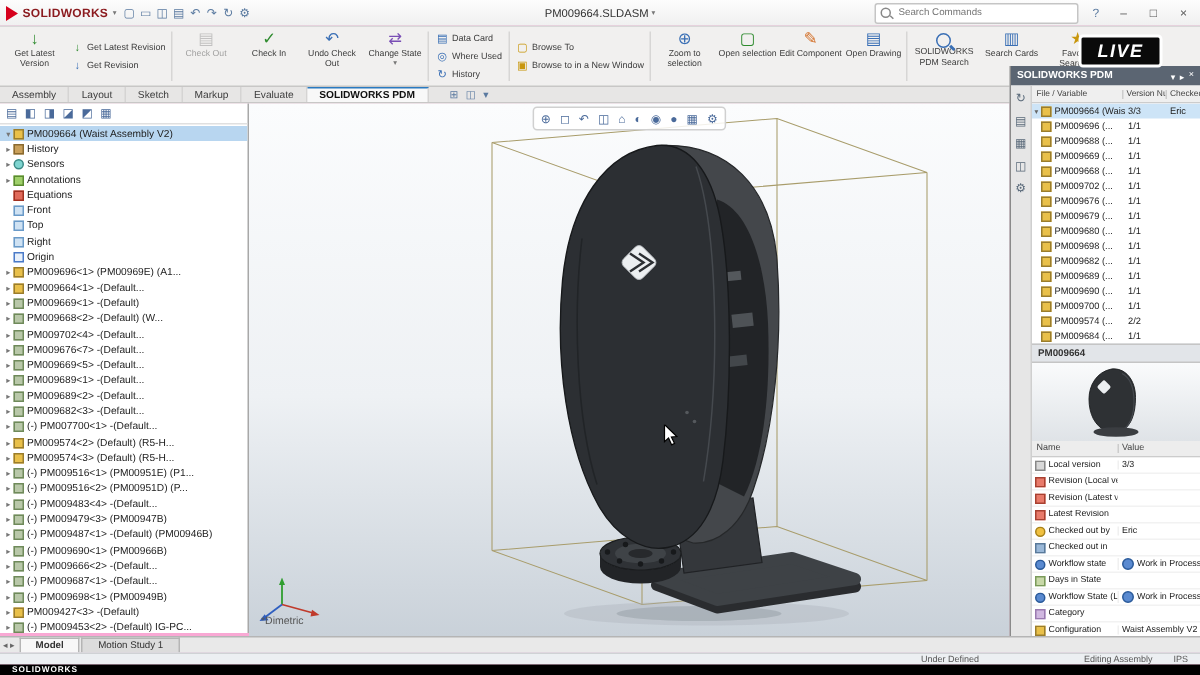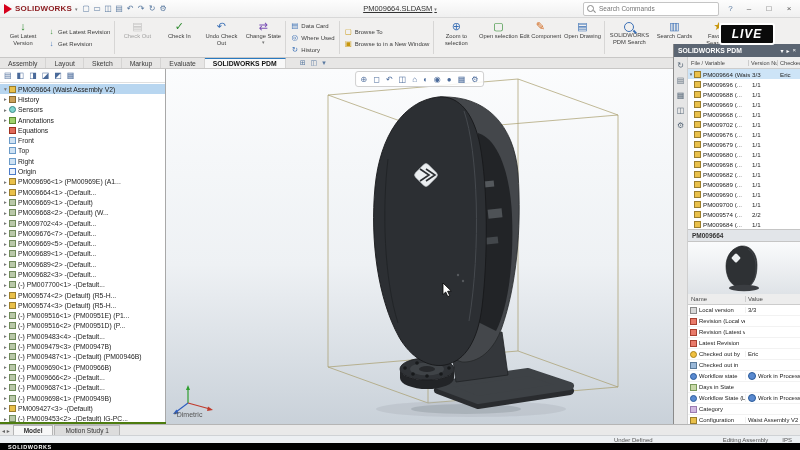--- a/index.html
+++ b/index.html
@@ -1,26 +1,26 @@
 <!DOCTYPE html>
 <html><head>
 <meta charset="utf-8">
 <style>
   html,body{margin:0;padding:0;background:#888;}
-  .app{position:relative;width:800px;height:450px;overflow:hidden;background:#4d7c0f;
+  .app{position:relative;width:800px;height:450px;overflow:hidden;background:#f9a8d4;
        font-family:"Liberation Sans",sans-serif;font-size:8px;color:#333;-webkit-font-smoothing:antialiased;}
   .abs{position:absolute;}
 
   
   .titlebar{left:0;top:0;width:800px;height:18px;background:linear-gradient(#fdfdfd,#f0f0f0);
             border-bottom:1px solid #d8d8d8;display:flex;align-items:center;padding:0 4px;box-sizing:border-box;gap:3px;}
   .swtri{width:0;height:0;border-left:8px solid #d6001c;border-top:5px solid transparent;border-bottom:5px solid transparent;}
   .brand{font-weight:bold;color:#8b1a1e;font-size:8px;letter-spacing:.2px;}
   .tb-ic{color:#5a7aa0;font-size:8px;width:11px;text-align:center;cursor:default;}
-  .doc-title{position:absolute;left:50%;transform:translateX(-50%);font-size:7.5px;color:#333;display:flex;gap:2px;align-items:center;text-decoration:underline;}
+  .doc-title{position:absolute;left:50%;transform:translateX(-50%);font-size:7.5px;color:#333;display:flex;gap:2px;align-items:center;}
   .tb-right{margin-left:auto;display:flex;align-items:center;gap:6px;}
   .searchbox{width:128px;height:12px;background:#fff;border:1px solid #c5c5c5;border-radius:2px;
              display:flex;align-items:center;padding:0 3px;gap:3px;}
   .searchbox input{border:none;outline:none;width:100%;font-size:6.5px;color:#555;font-family:"Liberation Sans",sans-serif;background:transparent;}
   .mag-s{position:relative;width:5px;height:5px;border:1px solid #888;border-radius:50%;flex:none;}
   .mag-s:after{content:"";position:absolute;width:3px;height:1px;background:#888;transform:rotate(45deg);right:-2.5px;bottom:-1px;}
   .winbtn{width:14px;text-align:center;color:#555;font-size:8px;}
 
   
   .ribbon{left:0;top:18px;width:800px;height:40px;background:#f1f0ef;border-bottom:1px solid #c8c7c6;

